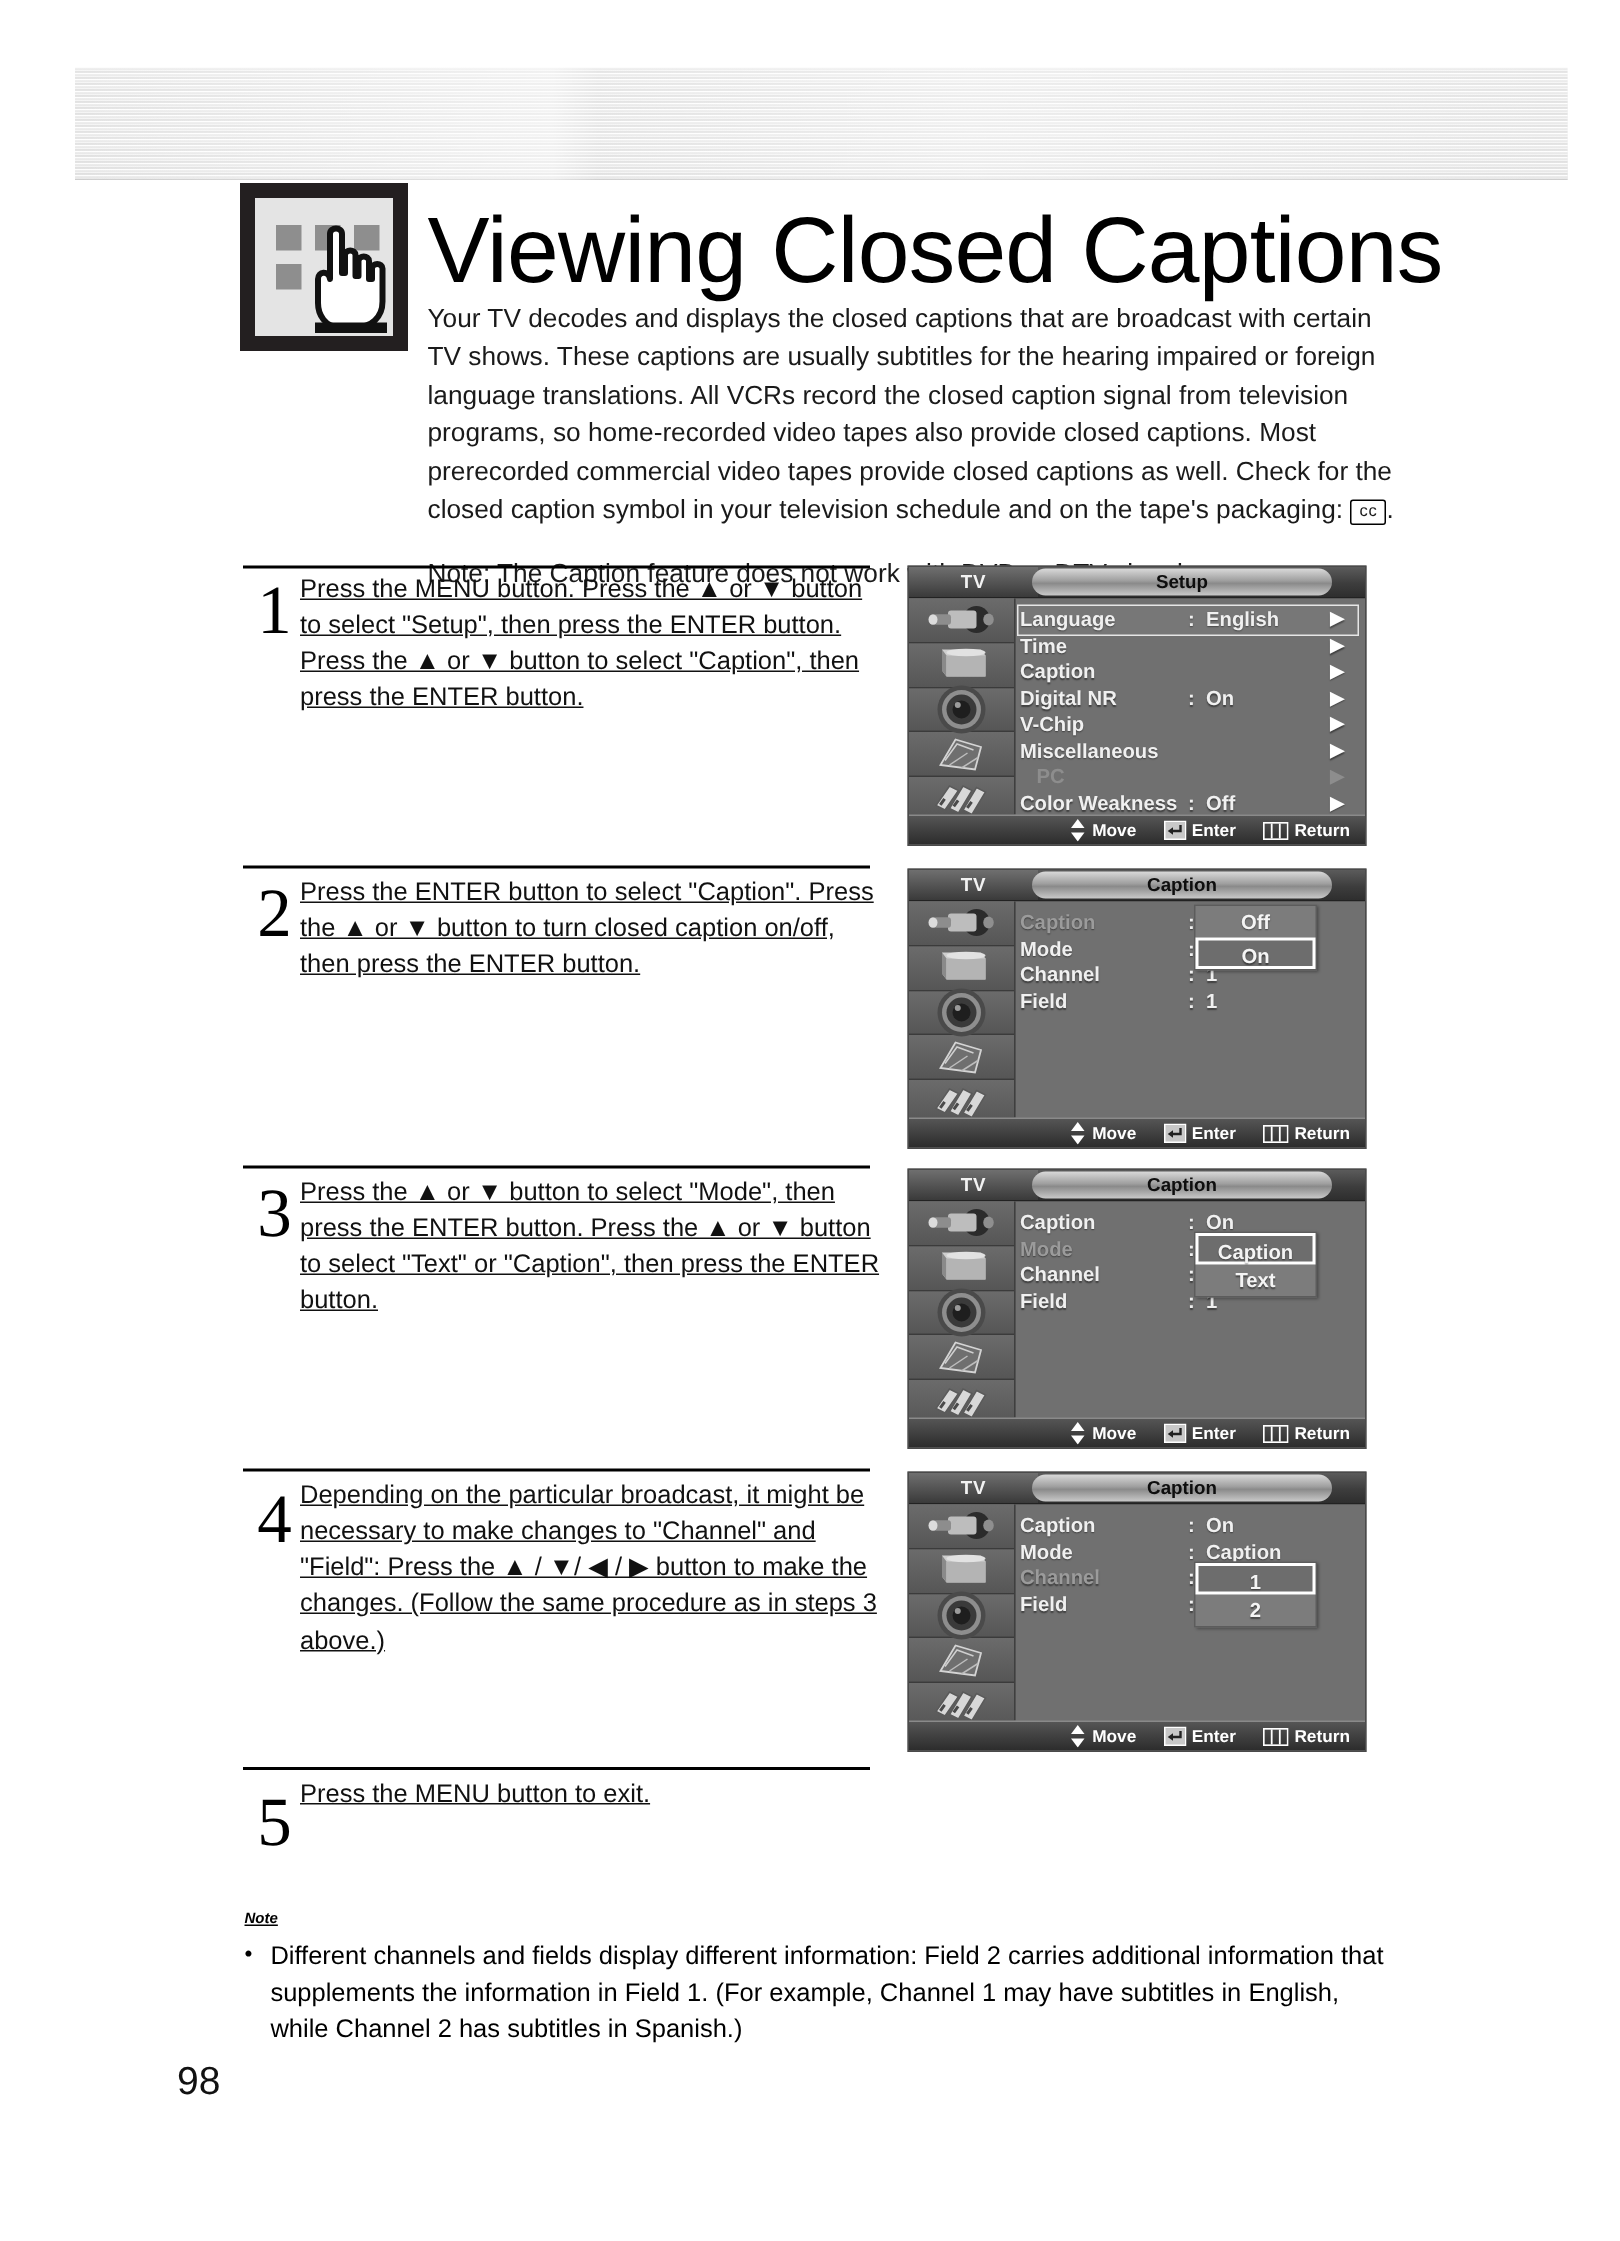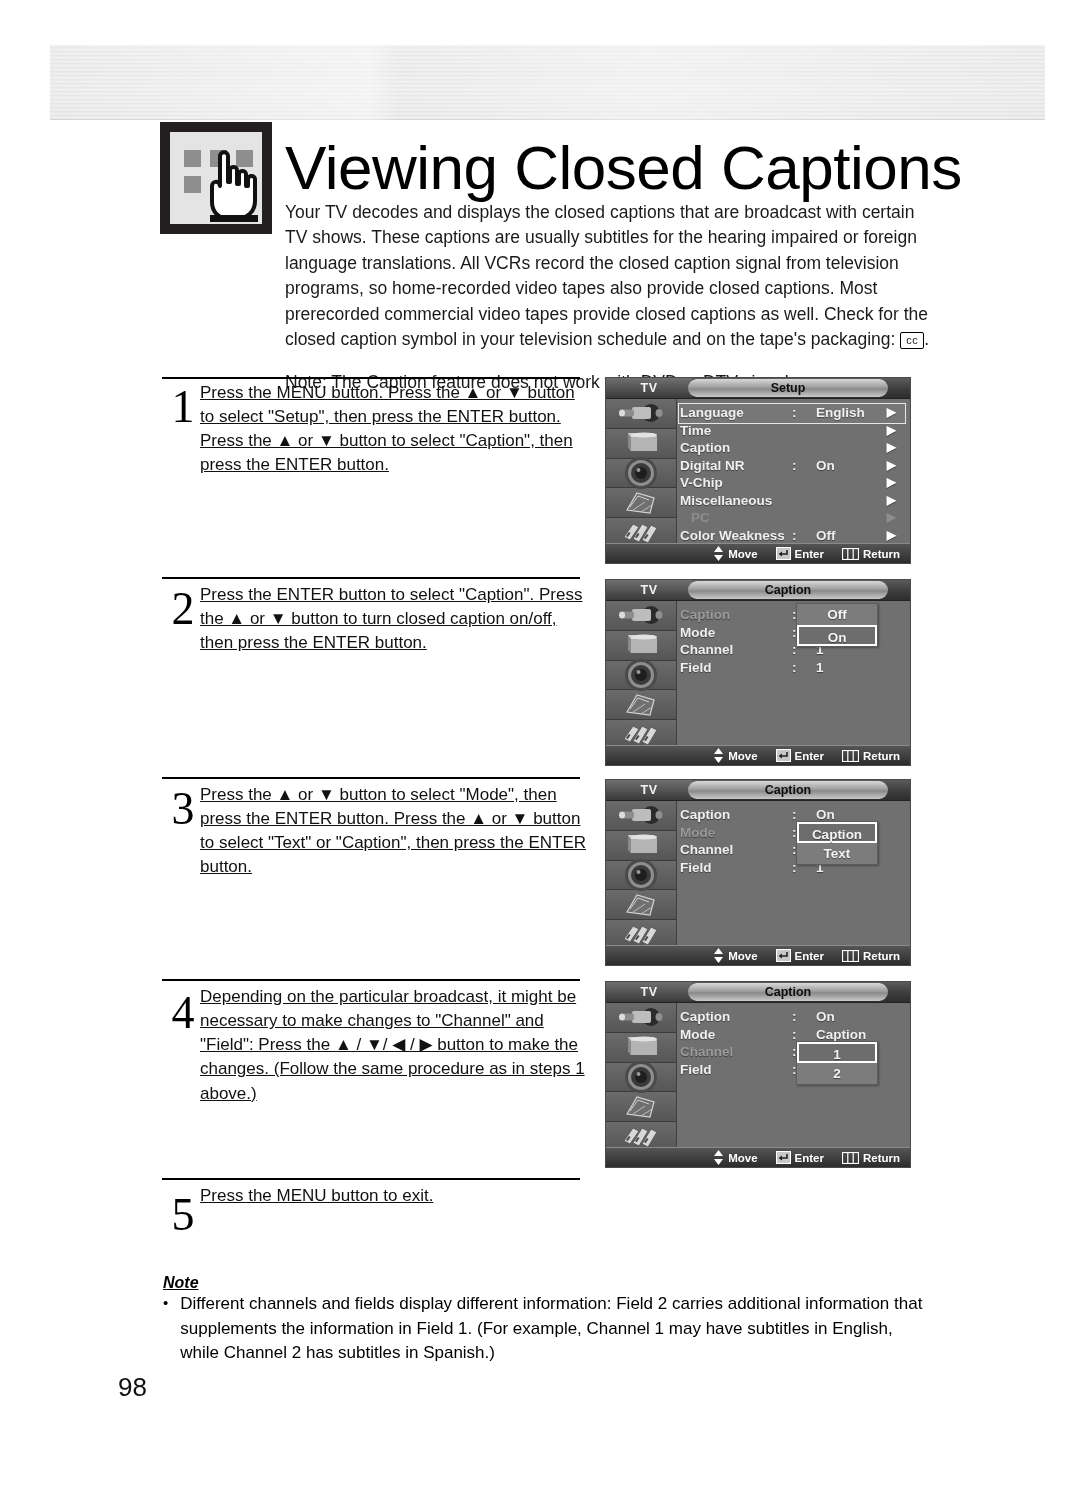--- a/index.html
+++ b/index.html
@@ -210,21 +210,21 @@
     position: relative;
     height: 17.5px;
     display: flex;
     font-size: 13.5px;
     font-weight: bold;
     color: #f0f0f0;
     text-shadow: 0 1px 1px rgba(0,0,0,0.45);
   }
   .osd-row .lbl { width: 112px; }
   .osd-row .colon { width: 12px; }
-  .osd-row .val { flex: 1; margin-left: 12px; }
+  .osd-row .val { flex: 1; }
   .osd-row .arrow {
     position: absolute;
     right: 10px;
     font-size: 12px;
     color: #ffffff;
   }
   .osd-row.dim { color: #8d8d8d; text-shadow: none; margin-left: 11px; }
   .osd-row.dim .arrow { color: #8d8d8d; }
   .osd-row.dimlabel .lbl { color: #9b9b9b; }
   .osd-sel {
@@ -279,21 +279,21 @@
     font-size: 11.5px;
     font-weight: bold;
   }
   .glyph { display: inline-block; line-height: 0; }
 
   
   .note-head {
     position: absolute;
     left: 163px;
     top: 1274px;
-    font-size: 16px;
+    font-size: 10px;
     font-weight: bold;
     font-style: italic;
     text-decoration: underline;
   }
   .note-bullet {
     position: absolute;
     left: 163px;
     top: 1292px;
     width: 760px;
     font-size: 17px;
@@ -344,21 +344,21 @@
 <div class="step-rule" style="top:577px;"></div>
 <div class="step-num" style="left:162px; top:586px;">2</div>
 <div class="step-text" style="left:200px; top:583px;">Press the ENTER button to select "Caption". Press the ▲ or ▼ button to turn closed caption on/off, then press the ENTER button.</div>
 
 <div class="step-rule" style="top:777px;"></div>
 <div class="step-num" style="left:162px; top:786px;">3</div>
 <div class="step-text" style="left:200px; top:783px;">Press the ▲ or ▼ button to select "Mode", then press the ENTER button. Press the ▲ or ▼ button to select "Text" or "Caption", then press the ENTER button.</div>
 
 <div class="step-rule" style="top:979px;"></div>
 <div class="step-num" style="left:162px; top:990px;">4</div>
-<div class="step-text" style="left:200px; top:985px;">Depending on the particular broadcast, it might be necessary to make changes to "Channel" and "Field": Press the ▲ / ▼/ ◀ / ▶ button to make the changes. (Follow the same procedure as in steps 1 above.)</div>
+<div class="step-text" style="left:200px; top:985px;">Depending on the particular broadcast, it might be necessary to make changes to "Channel" and "Field": Press the ▲ / ▼/ ◀ / ▶ button to make the changes. (Follow the same procedure as in steps 3 above.)</div>
 
 <div class="step-rule" style="top:1178px;"></div>
 <div class="step-num" style="left:162px; top:1192px;">5</div>
 <div class="step-text" style="left:200px; top:1184px;">Press the MENU button to exit.</div>
 
 <div id="osd-host">
     <div class="osd" style="left: 605px; top: 377px;">
       <div class="osd-top">
         <div class="osd-tv">TV</div>
         <div class="osd-title">Setup</div>

